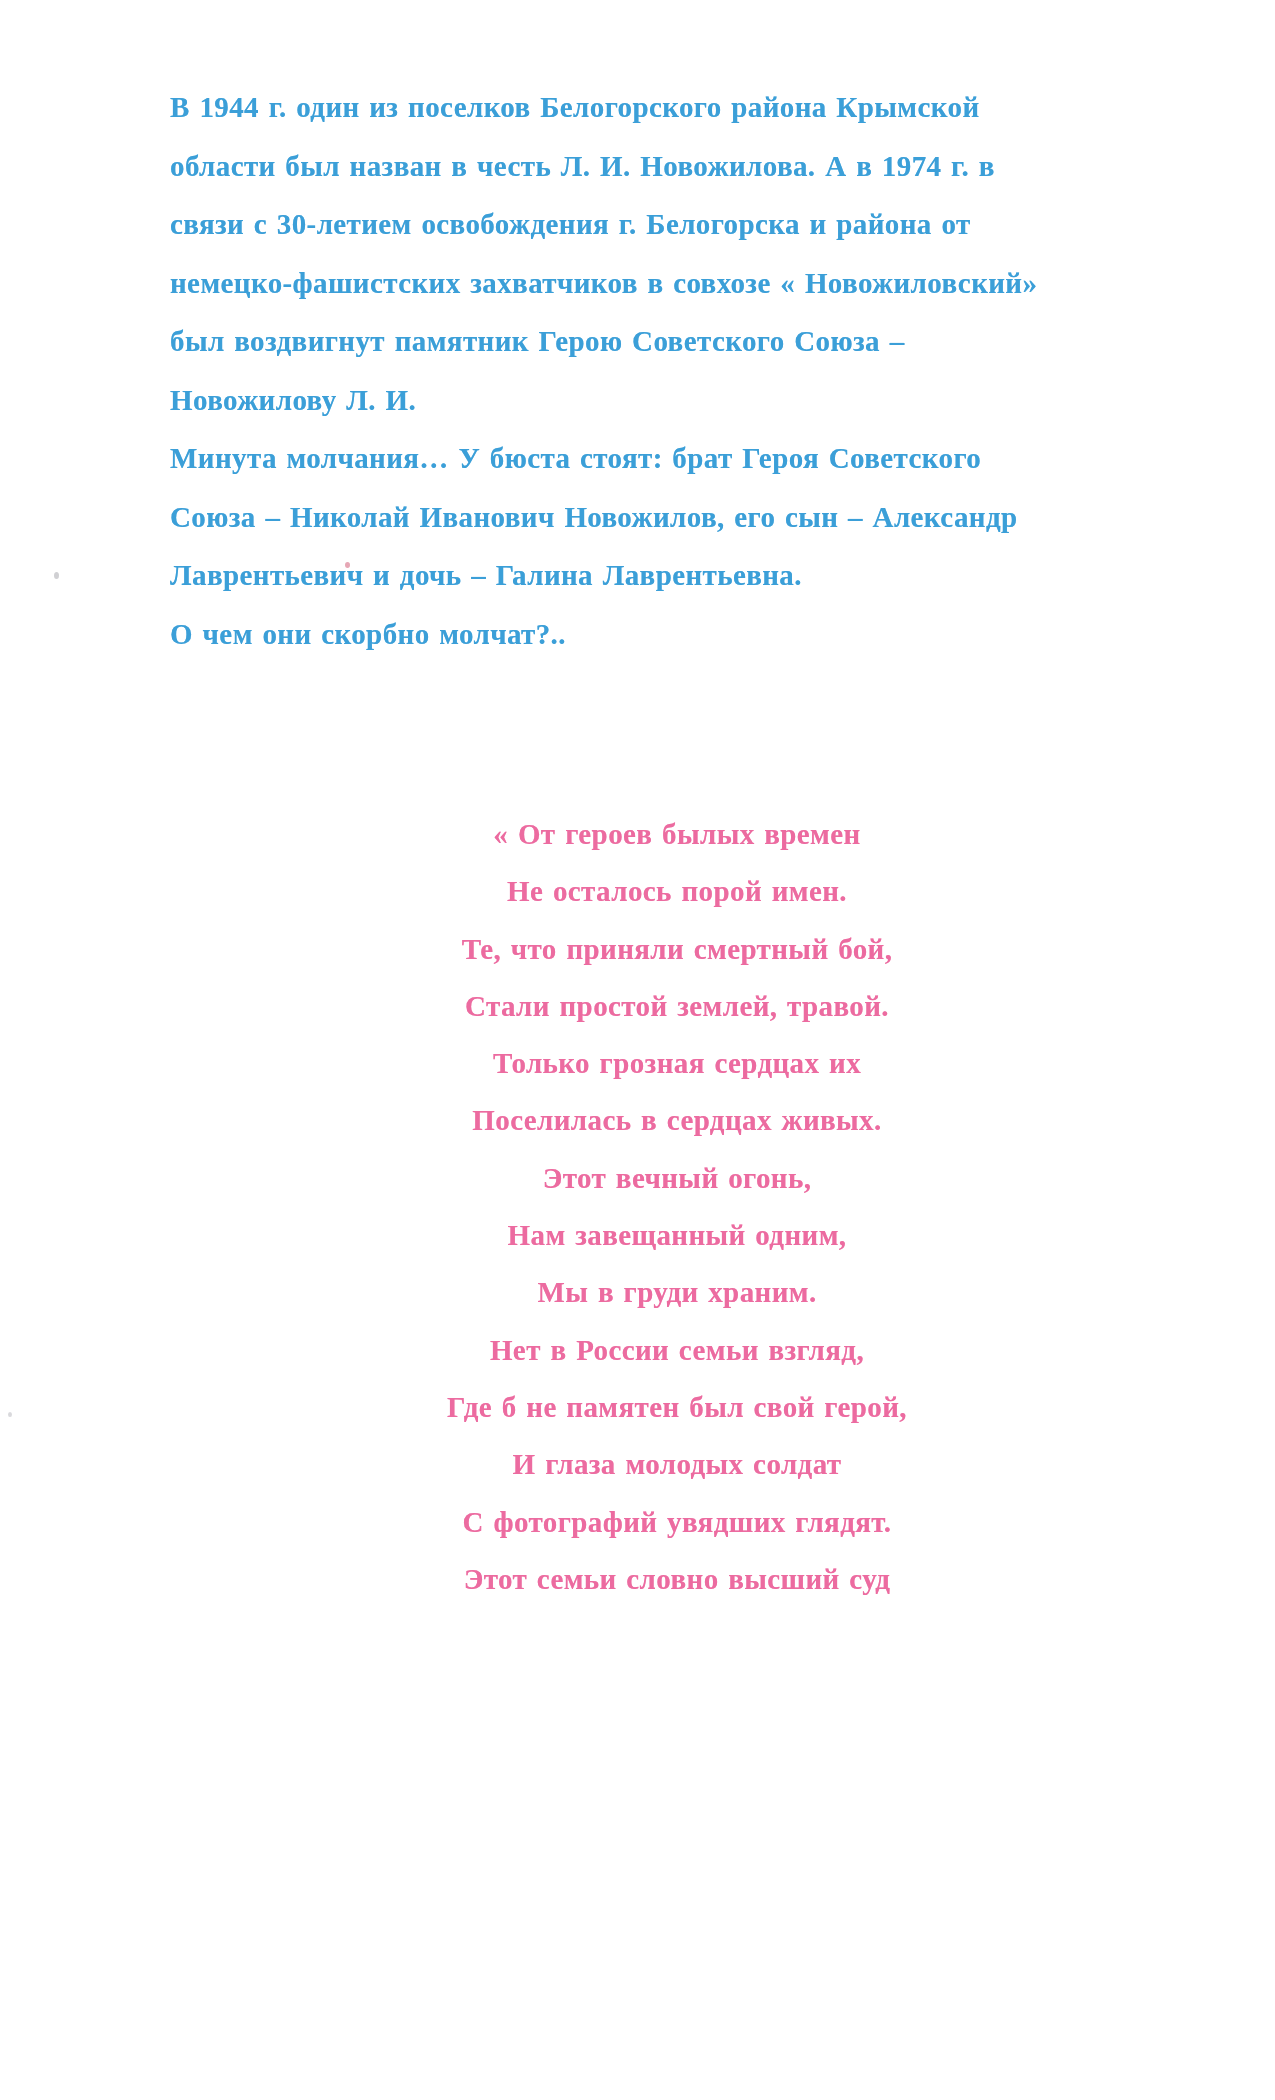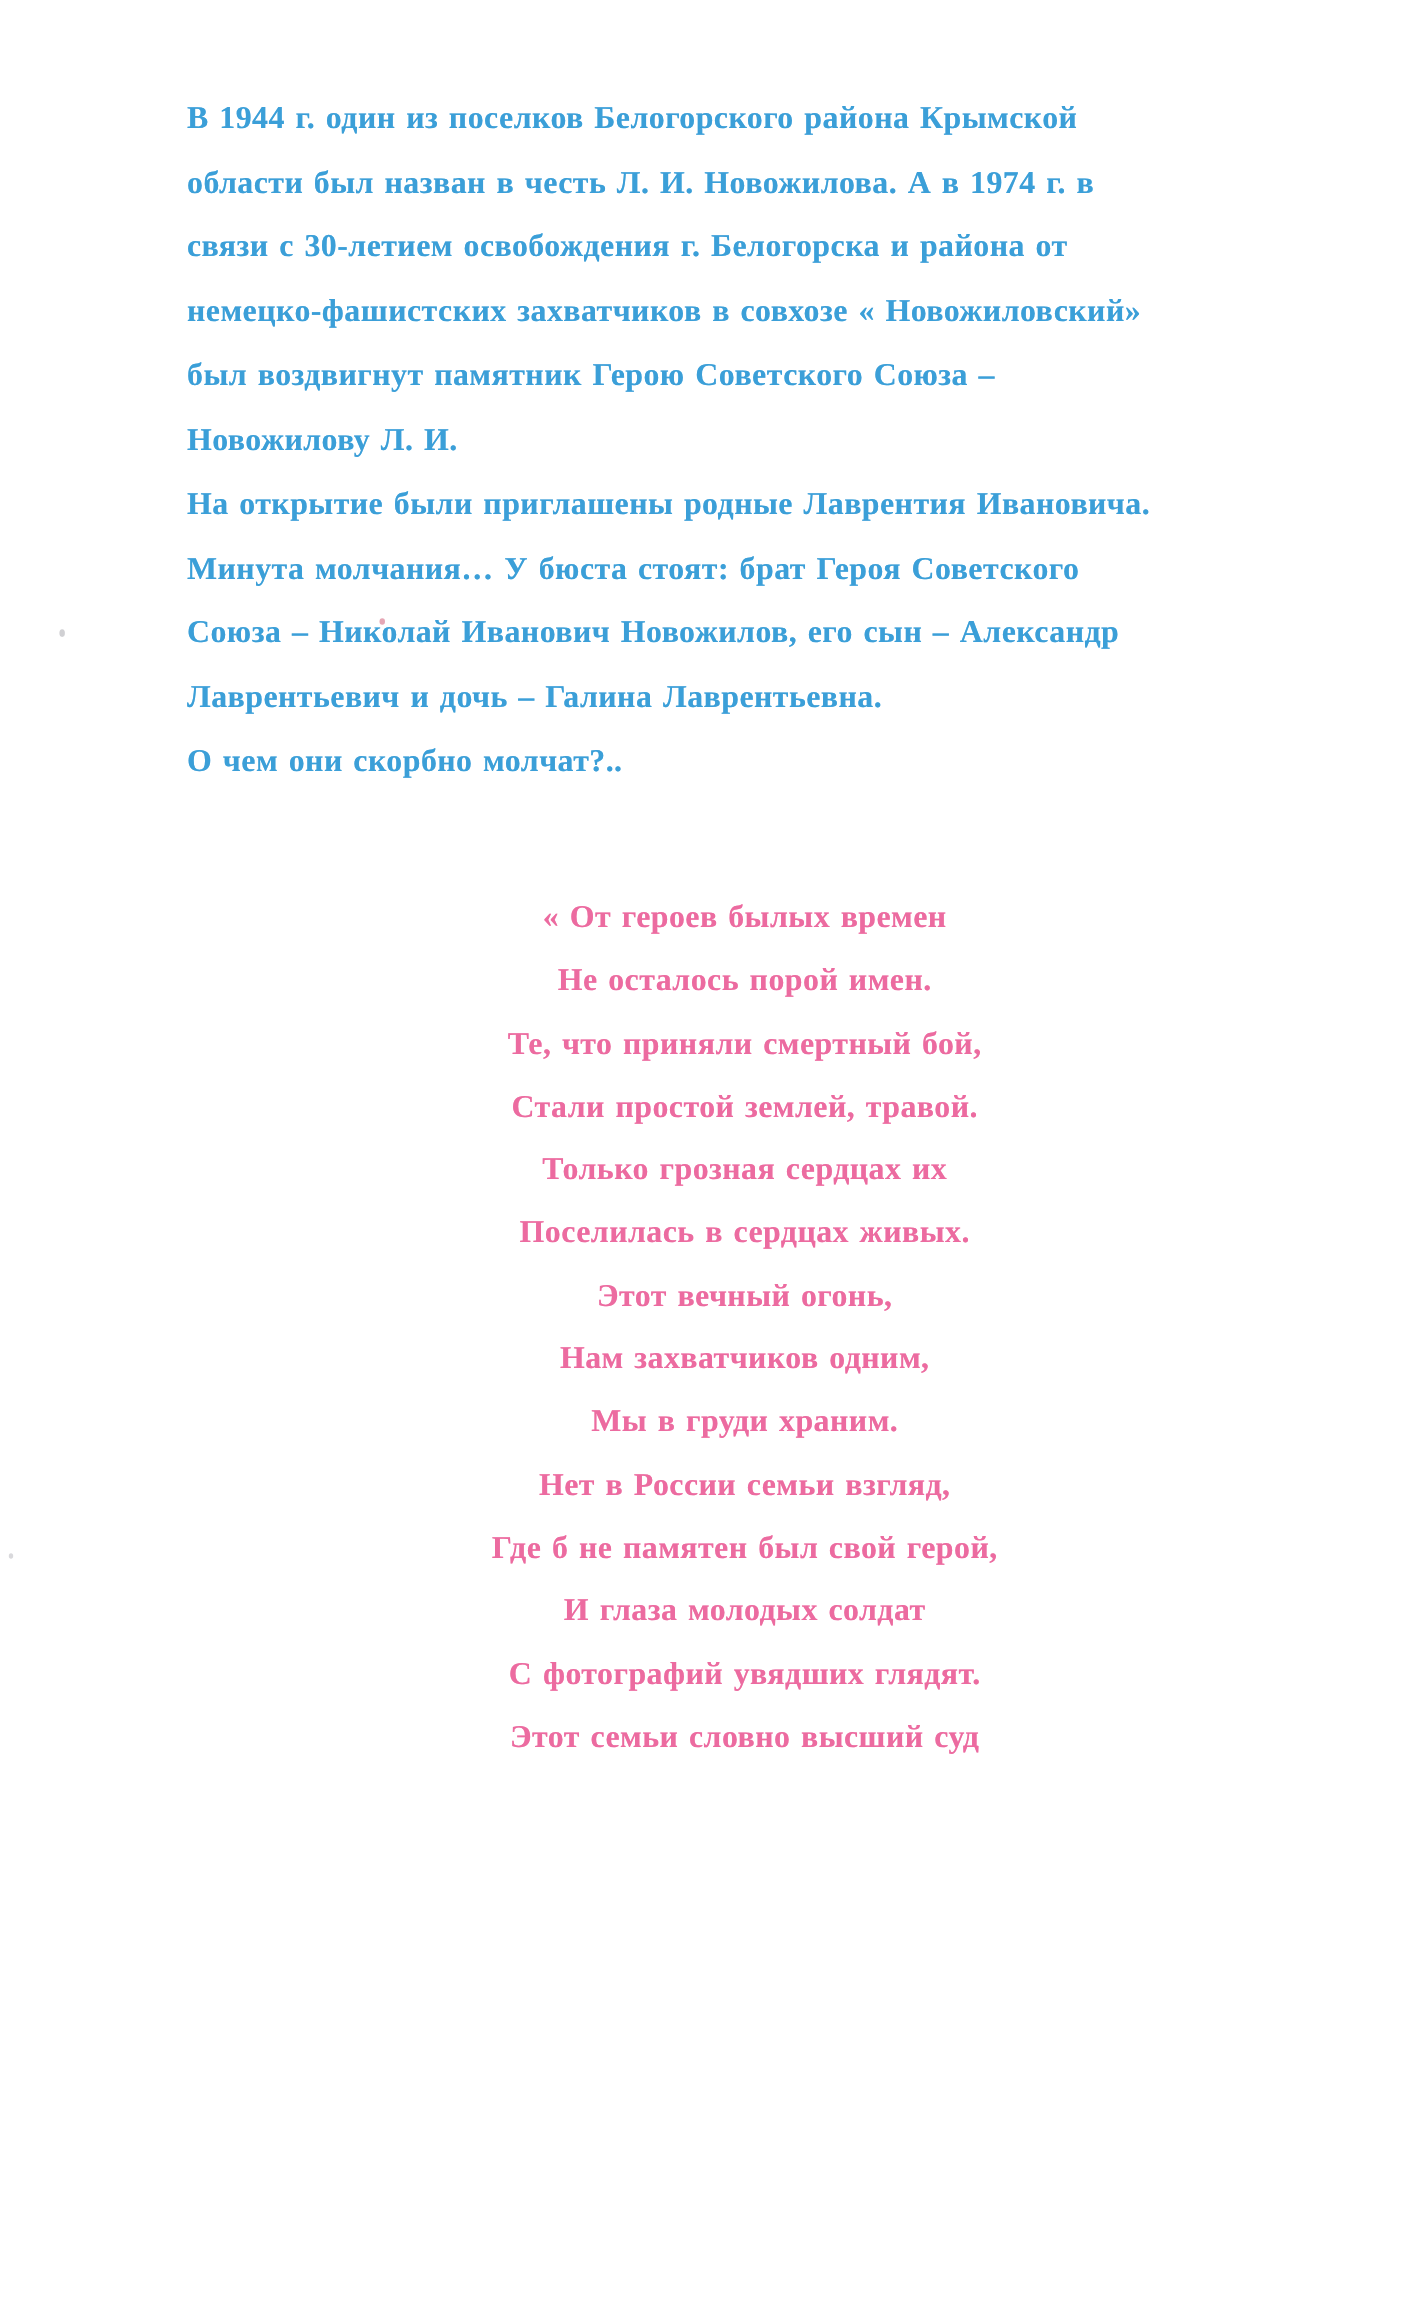--- a/index.html
+++ b/index.html
@@ -61,36 +61,35 @@
 
 <div class="page">
 
   <div class="intro">
       <div>В 1944 г. один из поселков Белогорского района Крымской</div>
       <div>области был назван в честь Л. И. Новожилова. А в 1974 г. в</div>
       <div>связи с 30-летием освобождения г. Белогорска и района от</div>
       <div>немецко-фашистских захватчиков в совхозе « Новожиловский»</div>
       <div>был воздвигнут памятник Герою Советского Союза –</div>
       <div>Новожилову Л. И.</div>
-      <div>На открытие были приглашены родные Лаврентия Ивановича.</div>
       <div>Минута молчания… У бюста стоят: брат Героя Советского</div>
       <div>Союза – Николай Иванович Новожилов, его сын – Александр</div>
       <div>Лаврентьевич и дочь – Галина Лаврентьевна.</div>
       <div>О чем они скорбно молчат?..</div>
     </div>
 
   <div class="poem">
       <div>« От героев былых времен</div>
       <div>Не осталось порой имен.</div>
       <div>Те, что приняли смертный бой,</div>
       <div>Стали простой землей, травой.</div>
       <div>Только грозная сердцах их</div>
       <div>Поселилась в сердцах живых.</div>
       <div>Этот вечный огонь,</div>
-      <div>Нам захватчиков одним,</div>
+      <div>Нам завещанный одним,</div>
       <div>Мы в груди храним.</div>
       <div>Нет в России семьи взгляд,</div>
       <div>Где б не памятен был свой герой,</div>
       <div>И глаза молодых солдат</div>
       <div>С фотографий увядших глядят.</div>
       <div>Этот семьи словно высший суд</div>
     </div>
 
   <div class="speck speck-1"></div>
   <div class="speck speck-2"></div>

